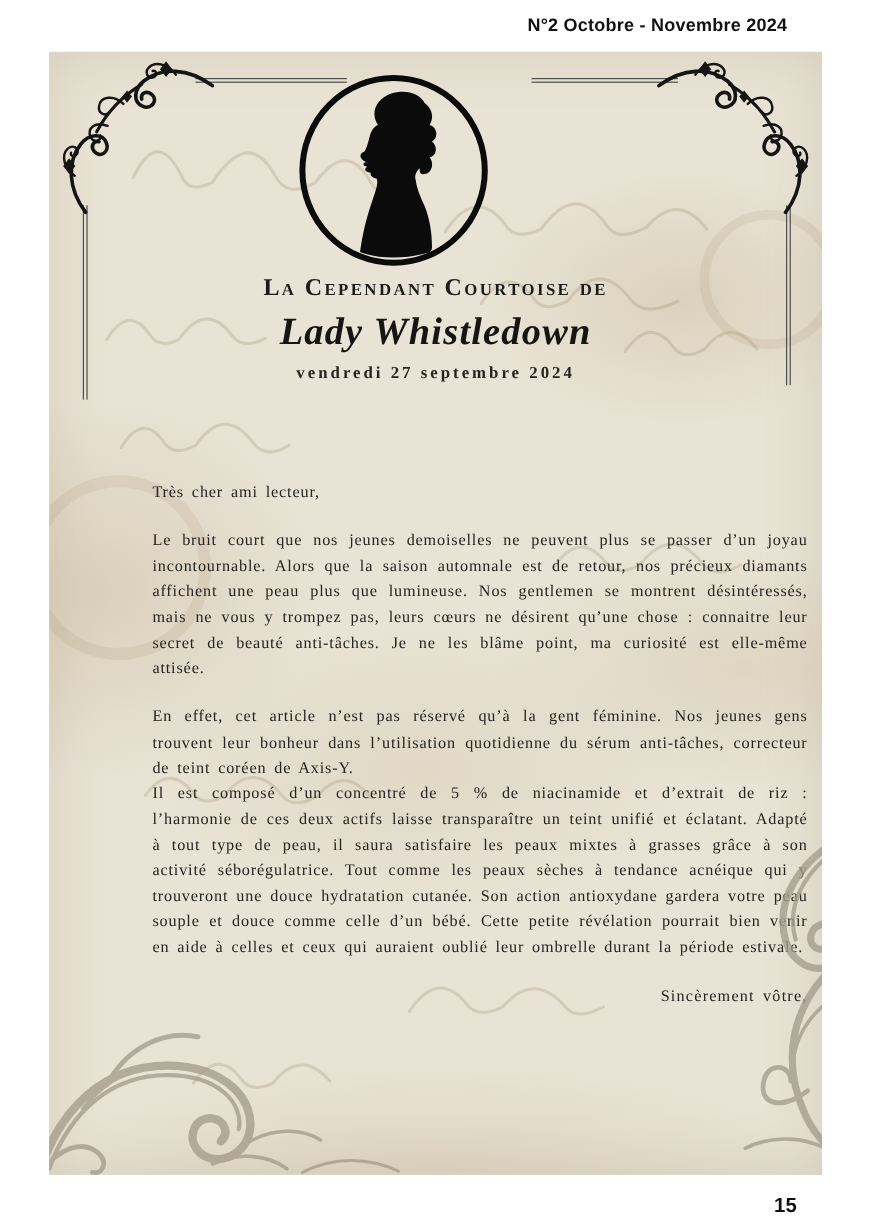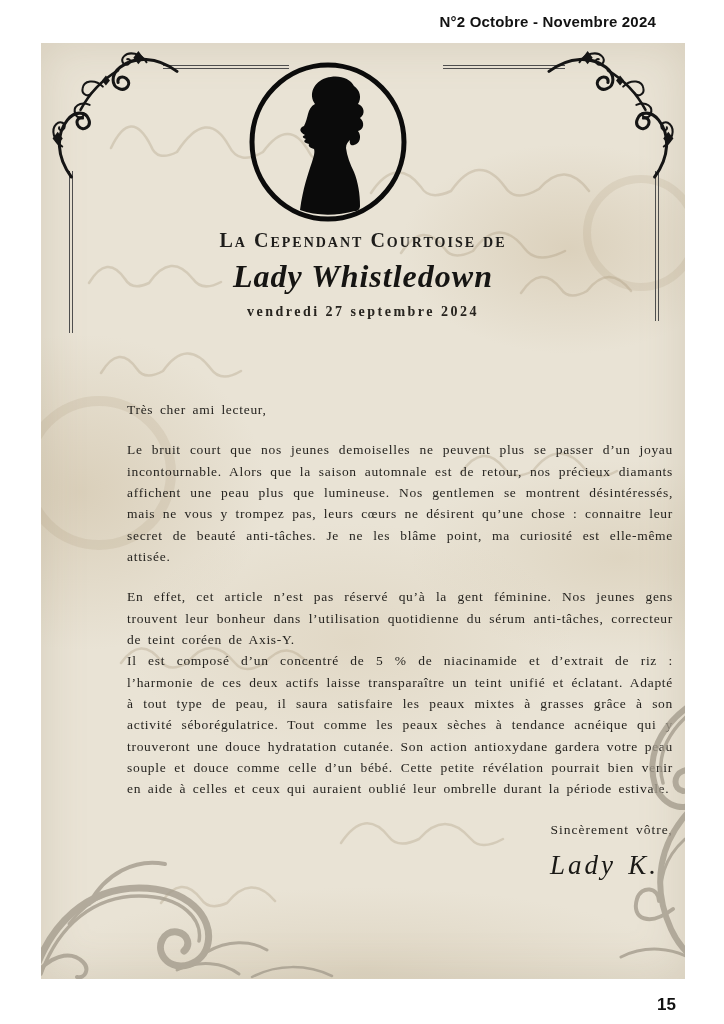--- a/index.html
+++ b/index.html
@@ -53,21 +53,21 @@
   .letter p { margin:0 0 19px 0; }
   .letter p.tight { margin-bottom:0; }
   .salutation { text-align:left; }
   .closing { text-align:right; margin-bottom:4px !important; letter-spacing:1px; }
   .signature { text-align:right; padding-right:14px; font-style:italic;
     font-size:27px; letter-spacing:3px; color:#1a1916; margin-bottom:0 !important; }
 
   .flourish-bl { position:absolute; left:-14px; bottom:-8px; }
   .flourish-br { position:absolute; right:-30px; bottom:-10px; }
 
-  .page-number { position:absolute; right:48px; bottom:9px;
+  .page-number { position:absolute; right:60px; bottom:9px;
     font-family:"Liberation Sans", sans-serif; font-weight:700; font-size:17px;
     color:#111111; }
 </style>
 </head>
 <body>
 
 <div class="canvas">
 
   <div class="issue">N°2 Octobre - Novembre 2024</div>
 
@@ -161,21 +161,20 @@
       <div class="script-title">Lady Whistledown</div>
       <div class="date-line">vendredi 27 septembre 2024</div>
     </div>
 
     <div class="letter">
       <p class="salutation">Très cher ami lecteur,</p>
       <p>Le bruit court que nos jeunes demoiselles ne peuvent plus se passer d’un joyau incontournable. Alors que la saison automnale est de retour, nos précieux diamants affichent une peau plus que lumineuse. Nos gentlemen se montrent désintéressés, mais ne vous y trompez pas, leurs cœurs ne désirent qu’une chose : connaitre leur secret de beauté anti-tâches. Je ne les blâme point, ma curiosité est elle-même attisée.</p>
       <p class="tight">En effet, cet article n’est pas réservé qu’à la gent féminine. Nos jeunes gens trouvent leur bonheur dans l’utilisation quotidienne du sérum anti-tâches, correcteur de teint coréen de Axis-Y.</p>
       <p>Il est composé d’un concentré de 5 % de niacinamide et d’extrait de riz : l’harmonie de ces deux actifs laisse transparaître un teint unifié et éclatant. Adapté à tout type de peau, il saura satisfaire les peaux mixtes à grasses grâce à son activité séborégulatrice. Tout comme les peaux sèches à tendance acnéique qui y trouveront une douce hydratation cutanée. Son action antioxydane gardera votre peau souple et douce comme celle d’un bébé. Cette petite révélation pourrait bien venir en aide à celles et ceux qui auraient oublié leur ombrelle durant la période estivale.</p>
       <p class="closing">Sincèrement vôtre,</p>
-      <p class="signature">Lady K.</p>
     </div>
 
     <svg class="flourish-bl" width="330" height="195" viewBox="0 0 330 195">
       <g fill="none" stroke="#a59d8e" stroke-linecap="round" opacity="0.8">
         <path stroke-width="7" d="M5,188 C22,130 62,96 112,96 C162,96 186,126 181,151 C177,173 150,181 138,167 C128,155 136,138 150,140 C161,142 164,153 157,159"></path>
         <path stroke-width="3.5" d="M14,182 C32,132 68,104 112,104 C156,104 176,128 172,149"></path>
         <path stroke-width="4" d="M62,112 C78,82 108,66 138,72"></path>
         <path stroke-width="3" d="M42,132 C62,106 92,92 122,96"></path>
         <path stroke-width="4" d="M10,180 C30,160 46,160 56,170 C63,177 58,187 50,185"></path>
         <path stroke-width="3" d="M150,178 C172,168 196,170 212,182"></path>

